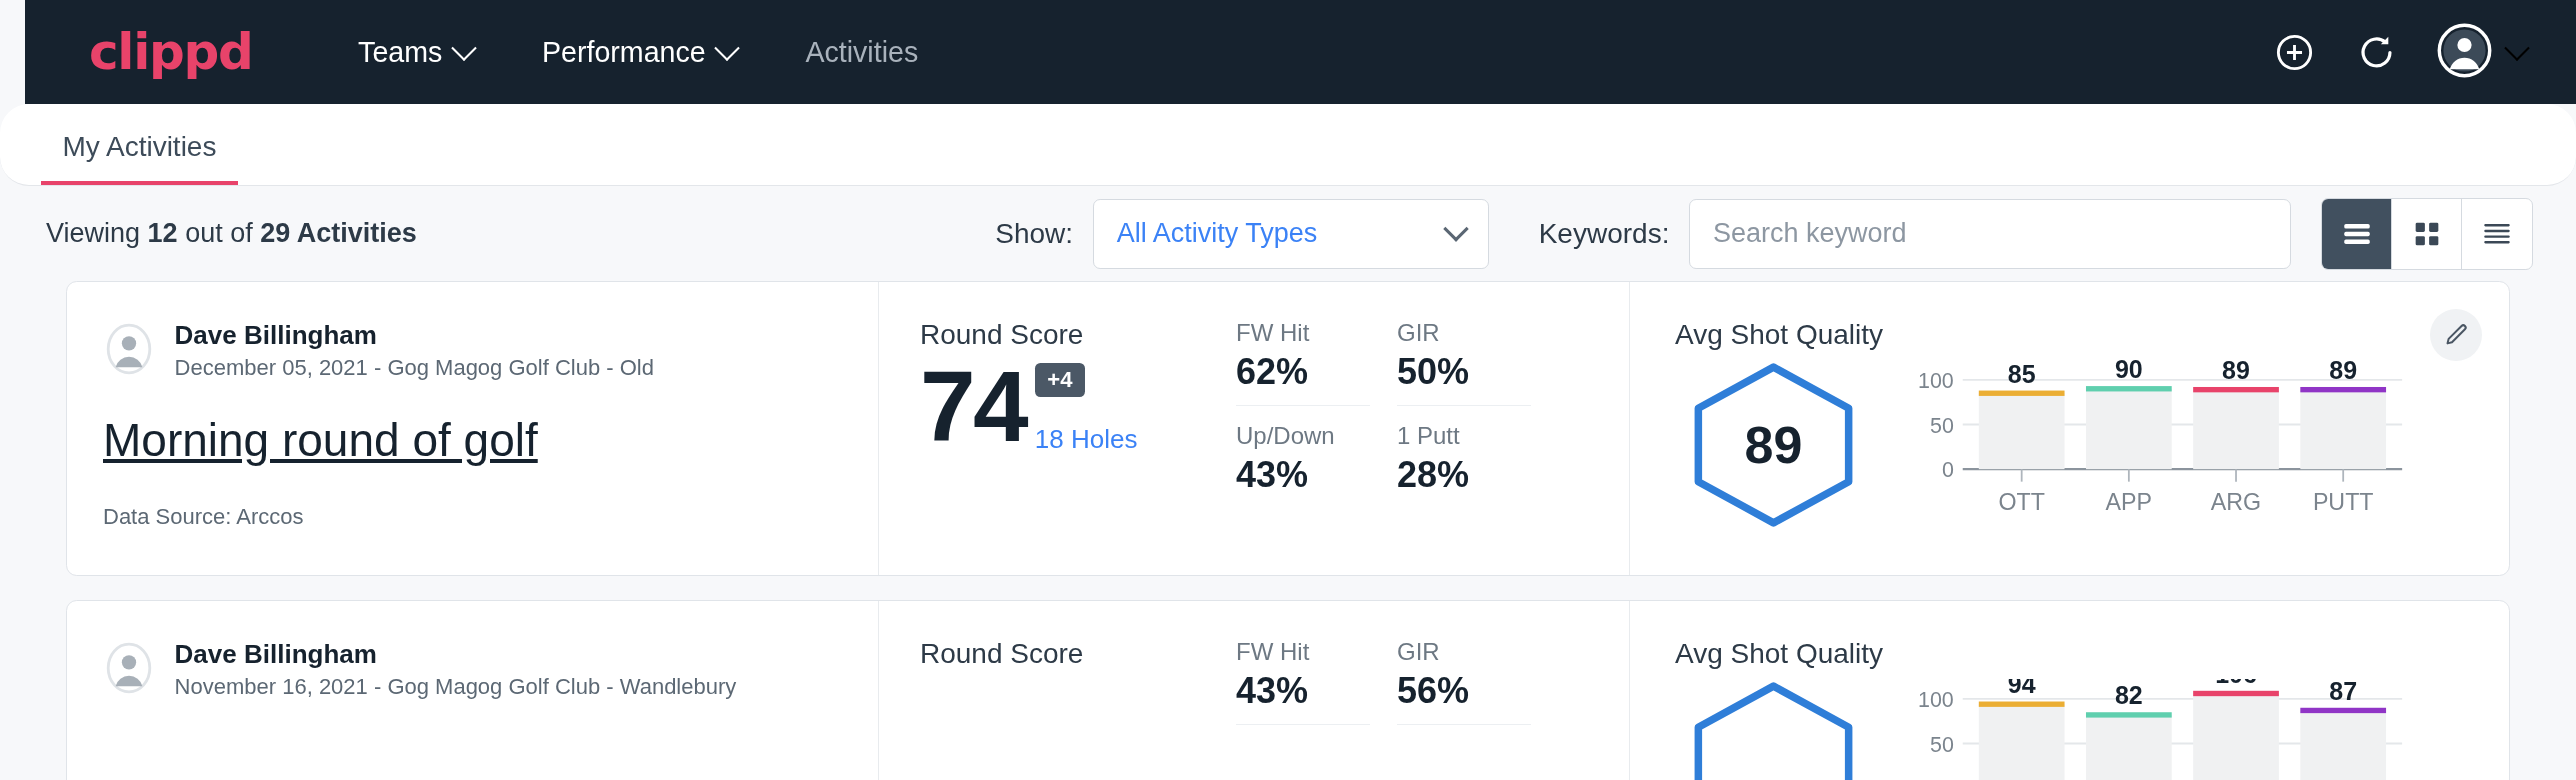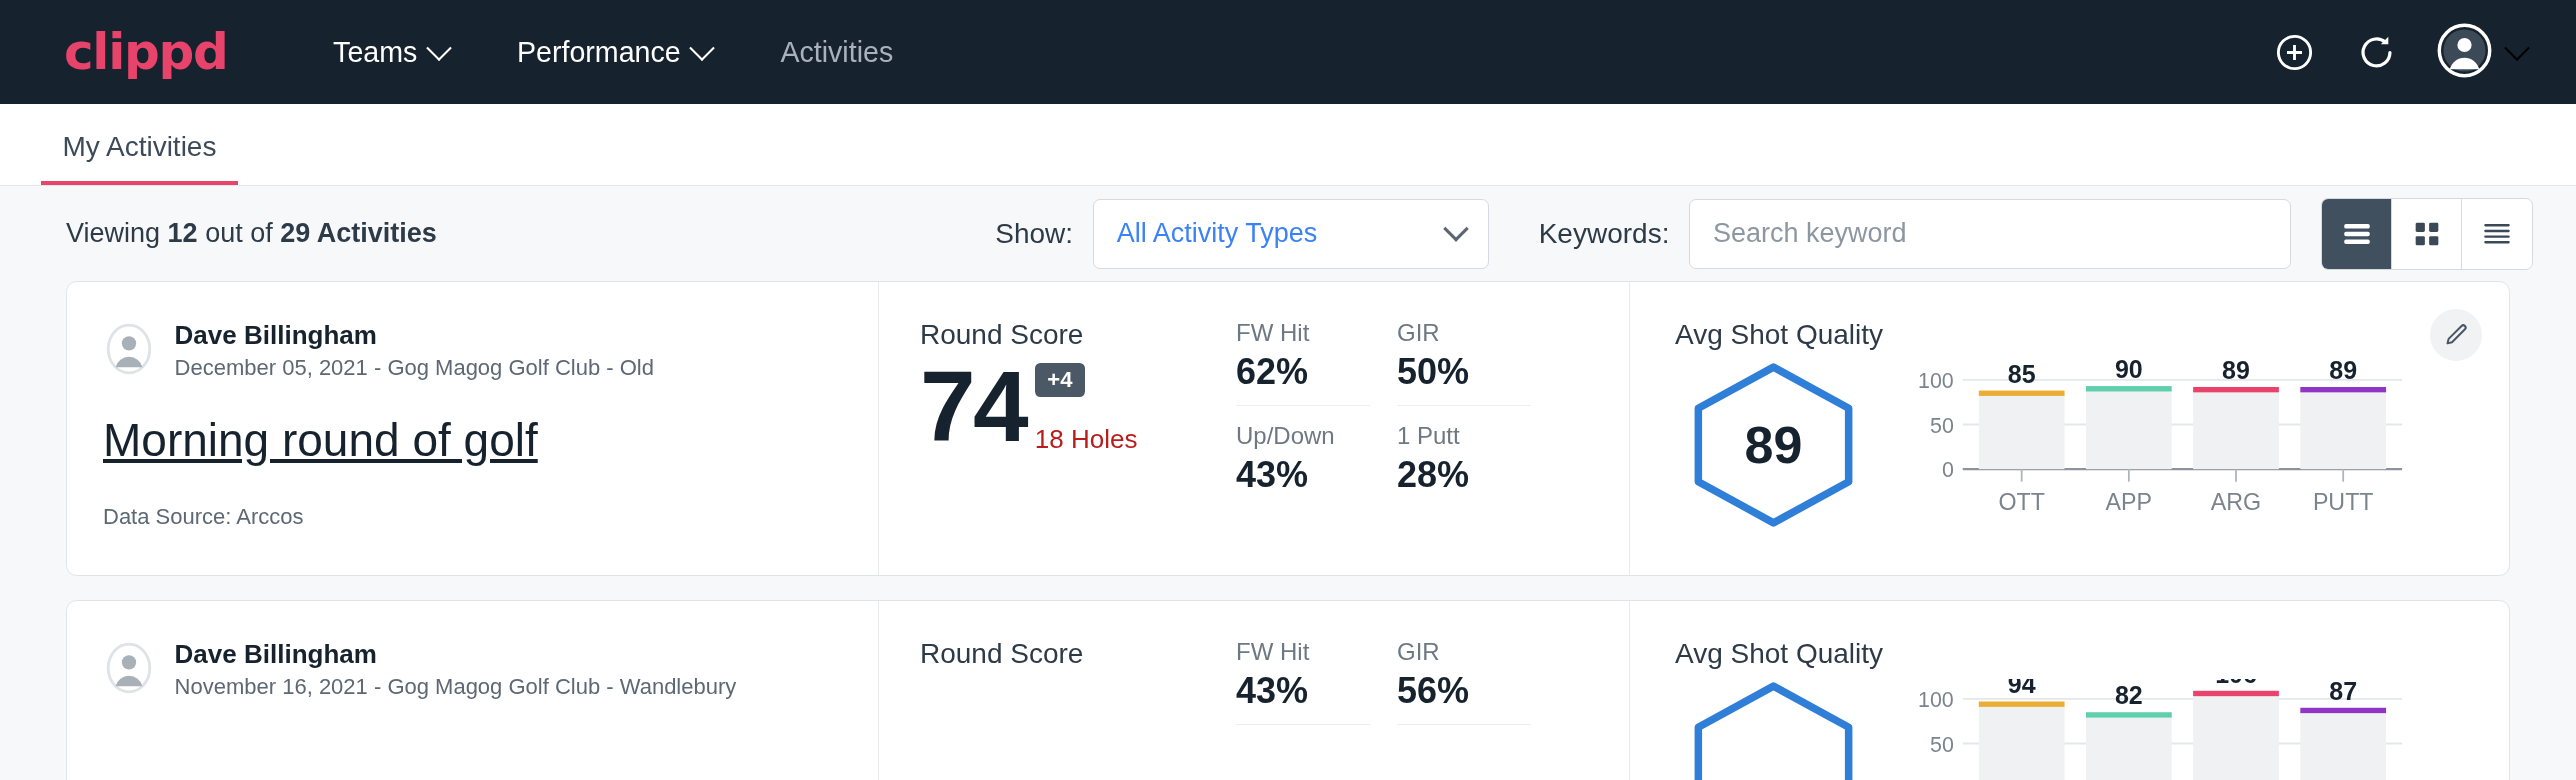--- a/index.html
+++ b/index.html
@@ -11,20 +11,21 @@
     -webkit-font-smoothing: antialiased;
   }
 
   
   .navbar {
     height: 104px;
     background: #16222e;
     display: flex;
     align-items: center;
     padding: 0 50px 0 64px;
+    margin-left: 25px;
   }
   .logo {
     font-size: 50px;
     font-weight: 700;
     color: #e8436a;
     letter-spacing: -1.3px;
     line-height: 1;
     margin-right: 77px;
     font-family: "DejaVu Sans", sans-serif;
   }
@@ -49,37 +50,38 @@
   .avatar-wrap { display: flex; align-items: center; gap: 16px; cursor: pointer; }
 
   
   .tabbar {
     background: #ffffff;
     height: 82px;
     display: flex;
     align-items: flex-end;
     padding-left: 41px;
     border-bottom: 0.9px solid #e3e6ea;
+    border-radius: 29px;
   }
   .tab {
     font-size: 28px;
     color: #44506080;
     color: #4a5662;
     padding: 0 21.4px 18px 21.4px;
     border-bottom: 4.5px solid transparent;
     cursor: pointer;
   }
   .tab.active { color: #3d4b59; border-bottom-color: #e8436a; }
 
   
   .toolbar {
     height: 95px;
     display: flex;
     align-items: center;
-    padding: 0 43px 0 66px;
+    padding: 0 43px 0 46px;
   }
   .viewing { font-size: 27px; color: #2d3a47; }
   .viewing b { font-weight: 700; }
   .toolbar-right { margin-left: auto; display: flex; align-items: center; gap: 0; }
   .lbl { font-size: 28px; color: #2d3a47; margin-right: 19.6px; }
   .select {
     width: 396px; height: 70px;
     background: #fff;
     border: 0.9px solid #d5dae0;
     border-radius: 7.1px;
@@ -143,21 +145,21 @@
   .sec-label { font-size: 28px; color: #2d3a47; }
   .score-row { display: flex; align-items: flex-end; margin-top: 5.4px; }
   .score-num { font-size: 100px; font-weight: 700; color: #16222e; line-height: 1; letter-spacing: -2.7px; }
   .score-side { display: flex; flex-direction: column; justify-content: space-between; height: 93px; margin-left: 9px; padding-bottom: 1.8px;}
   .badge {
     background: #4b5866; color: #fff;
     font-size: 22px; font-weight: 700;
     padding: 3.6px 12.5px; border-radius: 5.4px;
     align-self: flex-start;
   }
-  .holes { font-size: 26px; color: #b91c1c; }
+  .holes { font-size: 26px; color: #3b82f6; }
 
   .col-stats { width: 393px; padding: 37px 0 0 0; display: flex; }
   .stat-col { width: 134px; margin-right: 27px; }
   .stat-cell { padding-bottom: 12.5px; }
   .stat-cell.top { border-bottom: 1.8px solid #eceff2; margin-bottom: 16px; }
   .stat-k { font-size: 24px; color: #6d7883; }
   .stat-v { font-size: 36px; font-weight: 700; color: #16222e; margin-top: 3.6px; }
 
   .col-quality { flex: 1; padding: 37px 0 0 45px; border-left: 0.9px solid #e8ebee; display: flex; flex-direction: column; }
   .quality-body { display: flex; align-items: flex-start; margin-top: 9px; }

